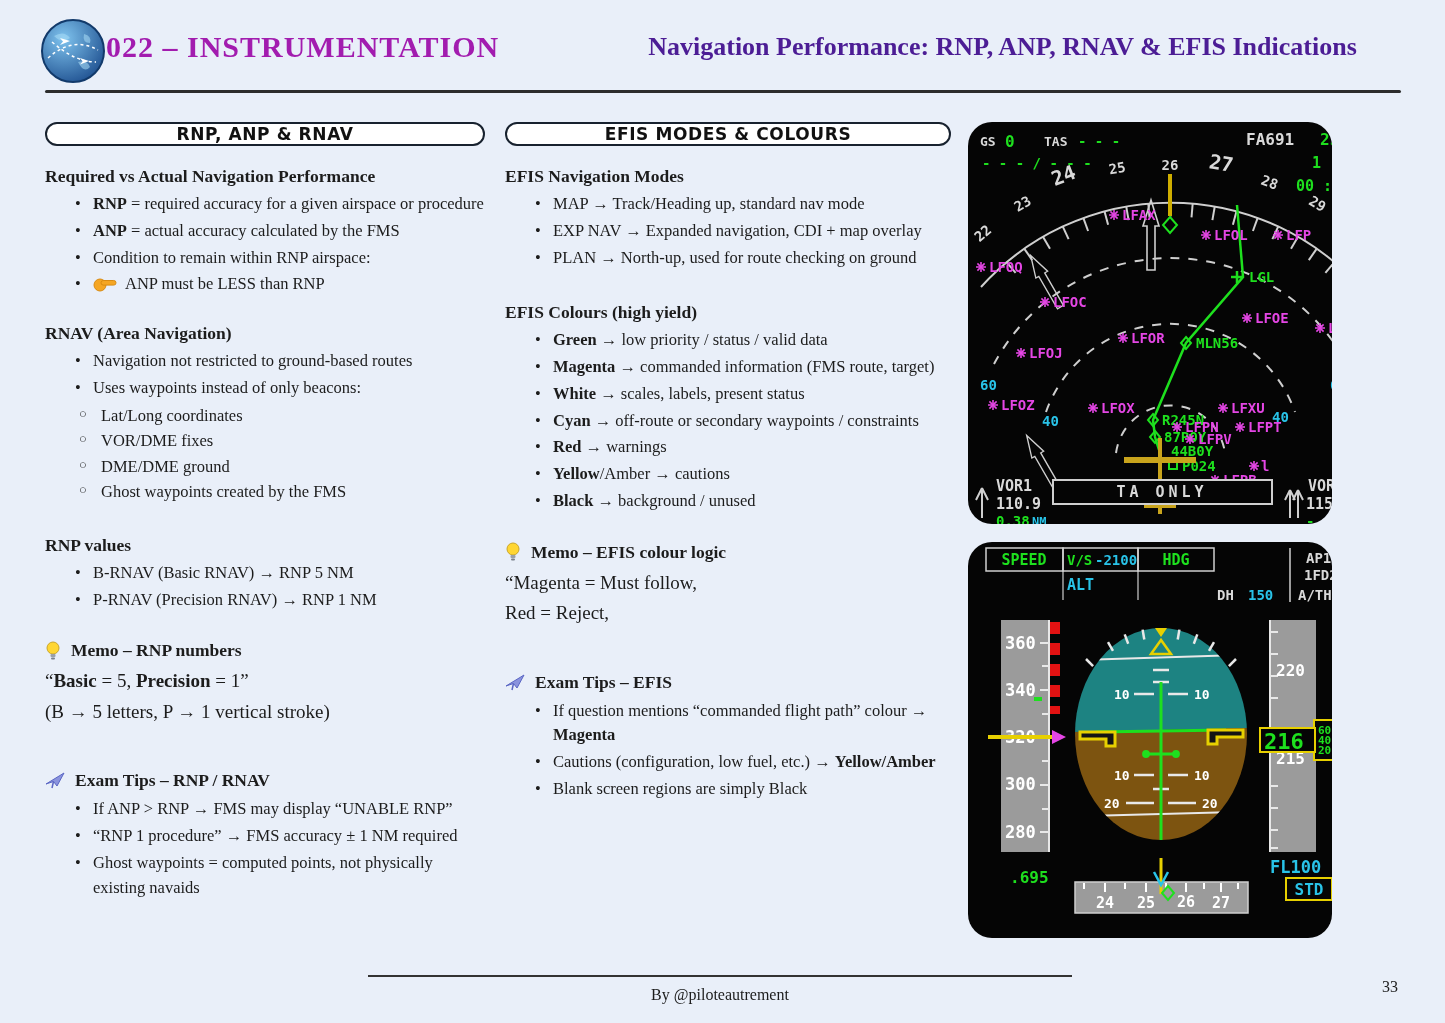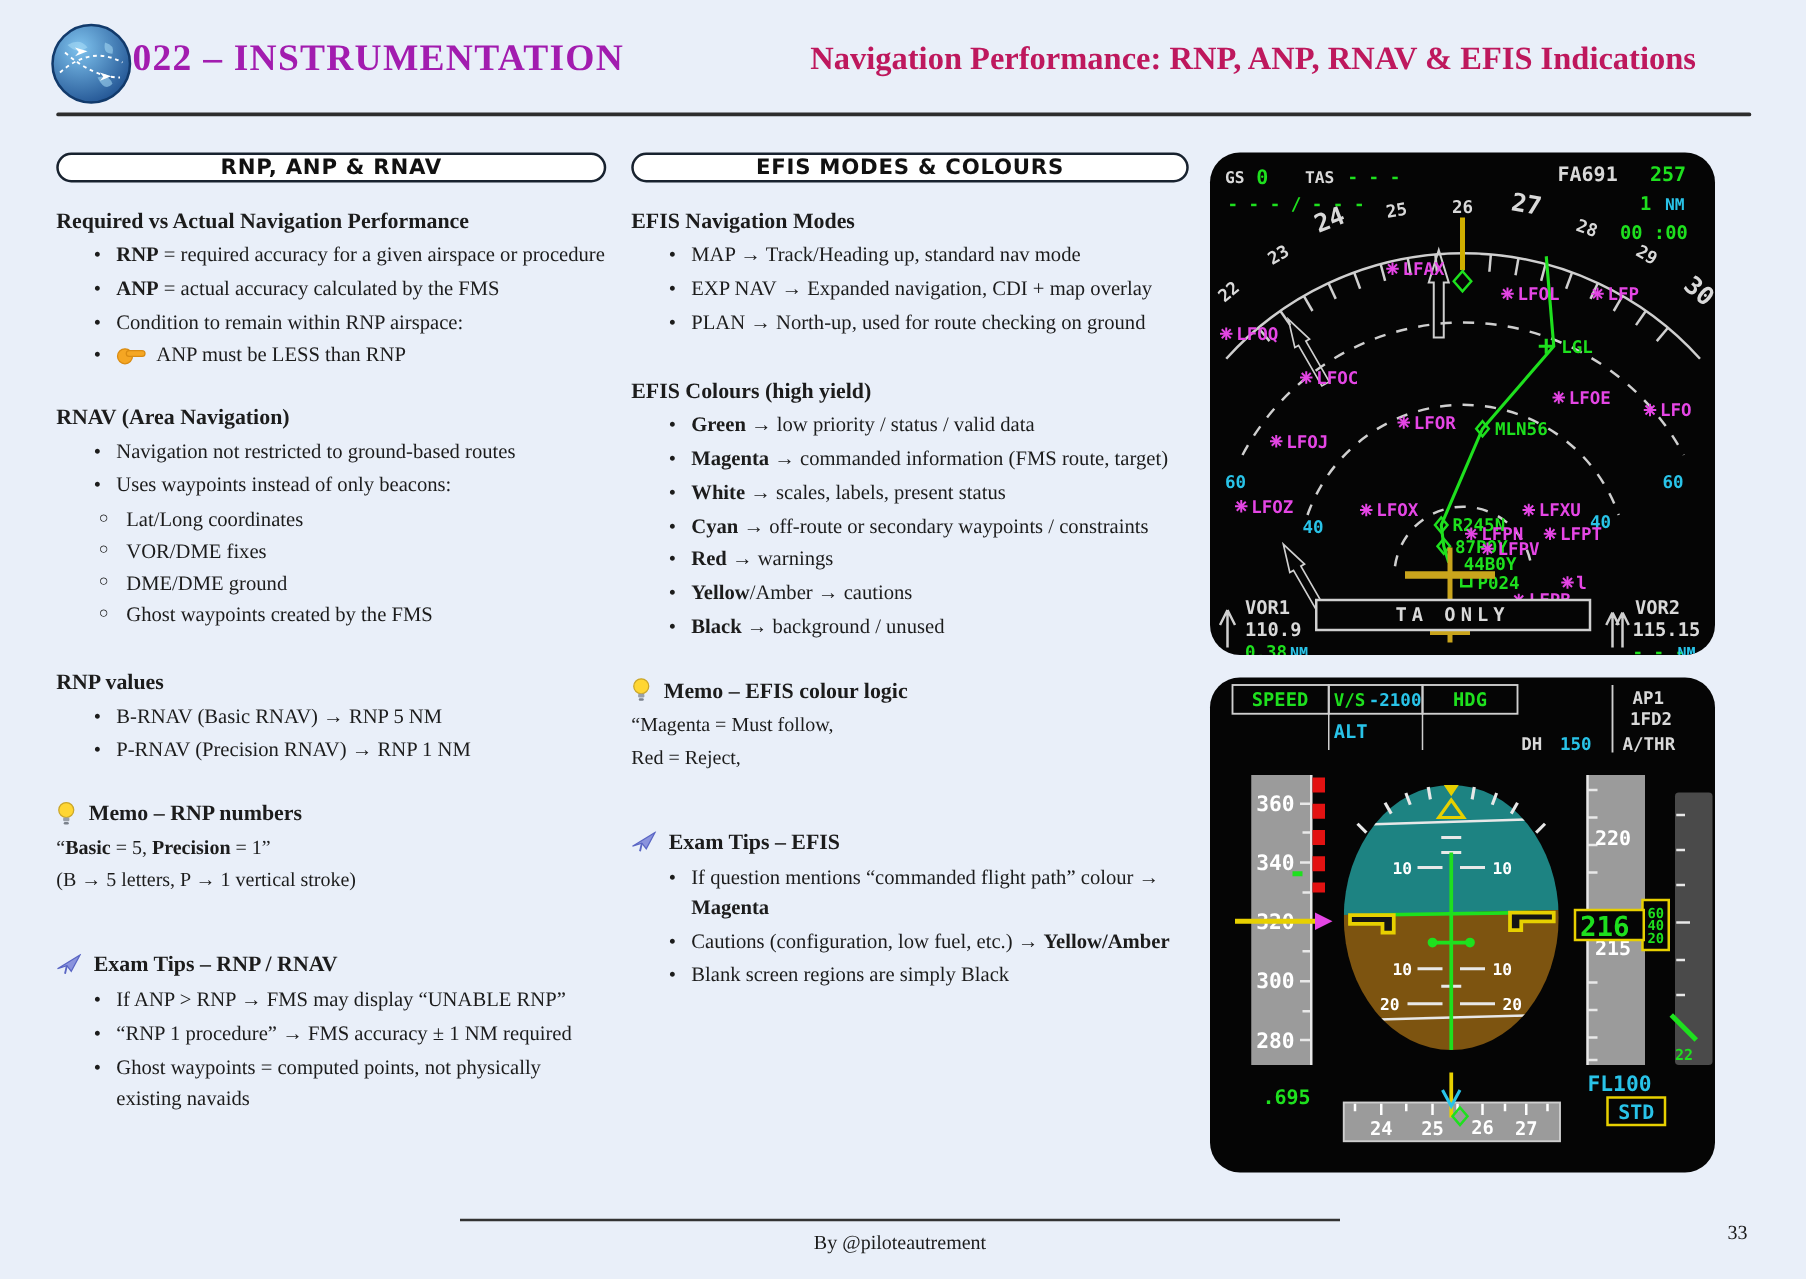--- a/index.html
+++ b/index.html
@@ -1,40 +1,40 @@
 <!DOCTYPE html>
 <html><head>
 <meta charset="utf-8">
 <style>
   html,body{margin:0;padding:0}
   body{width:1445px;height:1023px;background:#e9eff9;font-family:"Liberation Serif",serif;color:#1c1c1c;position:relative;overflow:hidden}
   
   .logo{position:absolute;left:40px;top:18px}
   .badge{position:absolute;left:106px;top:30px;font-family:Liberation Serif, serif;font-weight:800;font-size:30px;letter-spacing:1px;color:#a21caf;white-space:nowrap}
-  .title{position:absolute;left:620px;top:32px;width:765px;text-align:center;font-size:26px;font-weight:600;color:#be185d}
+  .title{position:absolute;left:620px;top:32px;width:765px;text-align:center;font-size:26px;font-weight:600;color:#4c1d95}
   .rule{position:absolute;left:45px;top:90px;width:1356px;height:3px;background:#2d2d2d;border-radius:2px}
   
   .col{position:absolute;top:122px}
   .col.left{left:45px;width:440px}
   .col.mid{left:505px;width:446px}
   .pill{box-sizing:border-box;width:100%;border:2.5px solid #18222f;border-radius:18px;background:#fff;text-align:center;font-family:"DejaVu Sans",sans-serif;font-weight:800;font-size:17px;letter-spacing:.6px;padding:0 0;color:#111}
   .h{font-weight:700;font-size:17.5px;margin:20px 0 5px}
   .blt{list-style:none;margin:0;padding:0 0 0 30px;font-size:16.5px;line-height:1.5}
   .blt>li{position:relative;padding-left:18px;margin:2px 0}
   .blt>li::before{content:"•";position:absolute;left:0;top:0}
   .sub{list-style:none;margin:2px 0 0;padding:0 0 0 34px;font-size:16.5px;line-height:1.55}
   .sub>li{position:relative;padding-left:22px}
   .sub>li::before{content:"○";position:absolute;left:0;top:1px;font-size:13px}
   .b{font-weight:700}
   .blockTitle{font-weight:700;font-size:17.5px;margin:28px 0 6px;display:flex;align-items:center;gap:10px}
-  .memoLine{margin:2px 0;font-size:16px;line-height:1.5}
+  .memoLine{margin:2px 0;font-size:19px;line-height:1.5}
   .examBlock{margin-top:44px}
   .ic{display:inline-flex;flex:none}
   
-  .panel{position:absolute;left:968px;width:404px;background:#050505;border-radius:24px;overflow:hidden}
+  .panel{position:absolute;left:968px;width:364px;background:#050505;border-radius:24px;overflow:hidden}
   #nd{top:122px;height:402px}
   #pfd{top:542px;height:396px}
   svg{display:block}
   .ndt{font-family:"DejaVu Sans Mono",monospace;font-weight:700}
   .w{fill:#d9d9d9}.g{fill:#1ee01e}.c{fill:#29c3e8}
   
   .footRule{position:absolute;left:368px;top:975px;width:704px;height:2px;background:#333}
   .credit{position:absolute;left:368px;top:986px;width:704px;text-align:center;font-size:16px}
   .pageNum{position:absolute;left:1382px;top:978px;font-size:16px}
 </style>

